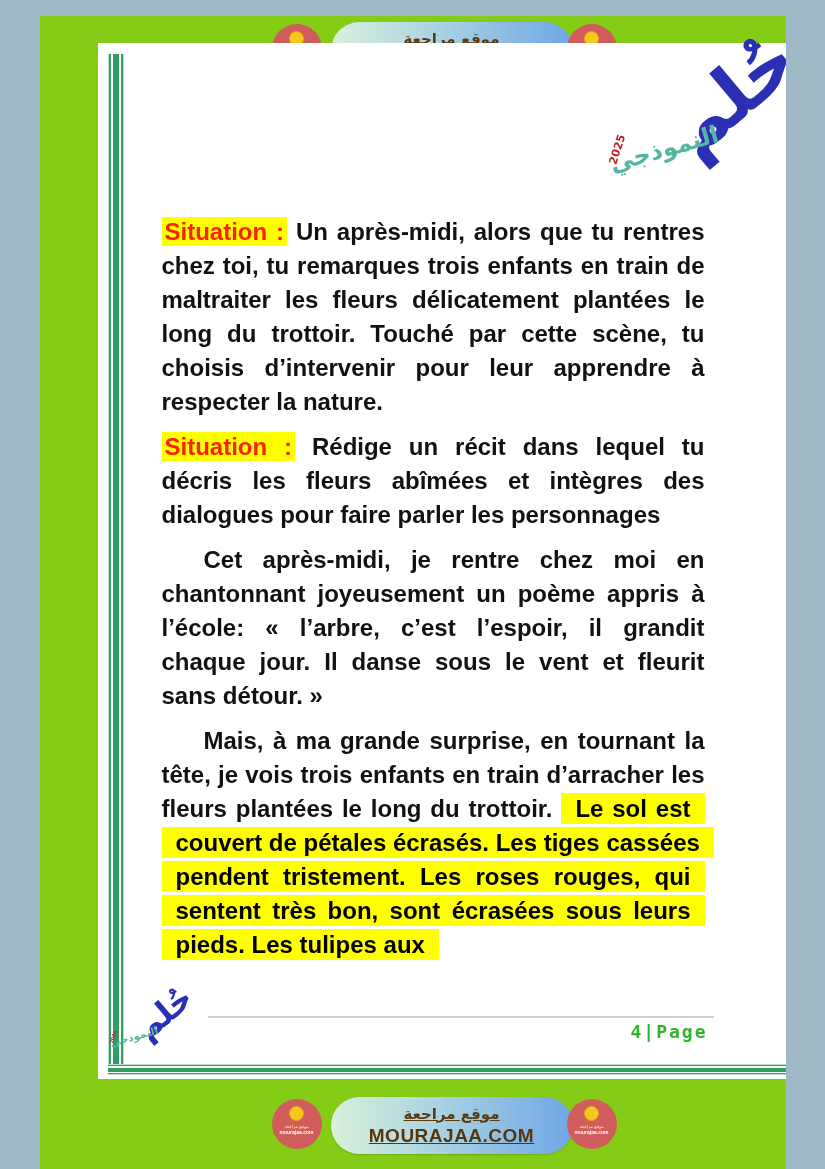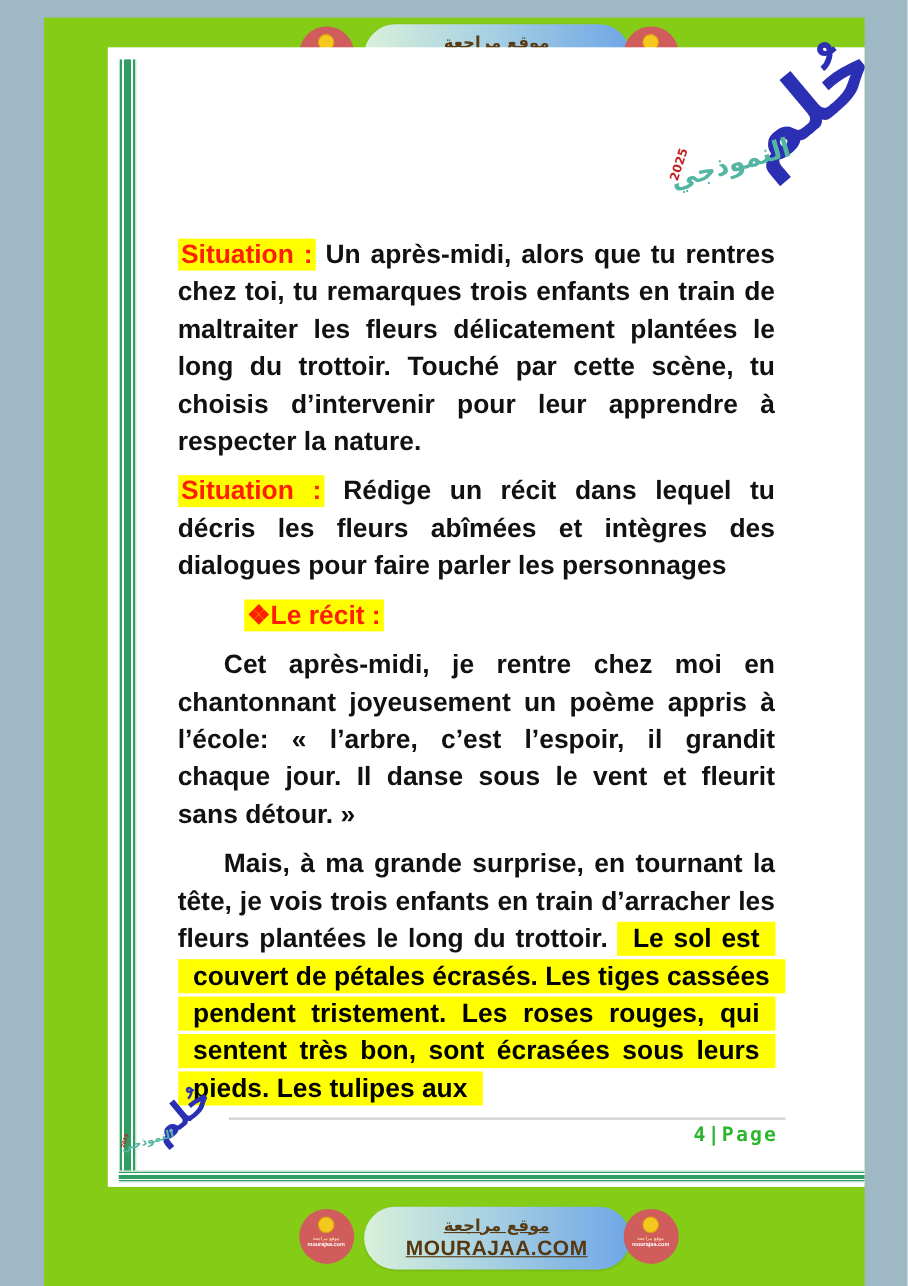--- a/index.html
+++ b/index.html
@@ -125,21 +125,20 @@
       <span class="logo-year">2025</span>
     </div>
 
     <div class="content">
       <p><span class="lbl">Situation :</span>
         <span>Un après-midi, alors que tu rentres chez toi, tu remarques trois enfants en train de maltraiter les fleurs délicatement plantées le long du trottoir. Touché par cette scène, tu choisis d’intervenir pour leur apprendre à respecter la nature.</span></p>
 
       <p><span class="lbl">Situation :</span>
         <span>Rédige un récit dans lequel tu décris les fleurs abîmées et intègres des dialogues pour faire parler les personnages</span></p>
 
-      <p class="recit-heading"><span class="lbl">❖Le récit :</span></p>
 
       <p class="indent">Cet après-midi, je rentre chez moi en chantonnant joyeusement un poème appris à l’école: « l’arbre, c’est l’espoir, il grandit chaque jour. Il danse sous le vent et fleurit sans détour. »</p>
 
       <p class="indent"><span>Mais, à ma grande surprise, en tournant la tête, je vois trois enfants en train d’arracher les fleurs plantées le long du trottoir. </span><span class="hl">Le sol est couvert de pétales écrasés. Les tiges cassées pendent tristement. Les roses rouges, qui sentent très bon, sont écrasées sous leurs pieds. Les tulipes aux</span></p>
     </div>
 
     <div class="footer-rule"></div>
     <div class="page-number">4|Page</div>
     <div class="logo footer">
       <span class="logo-main">حُلم</span>

